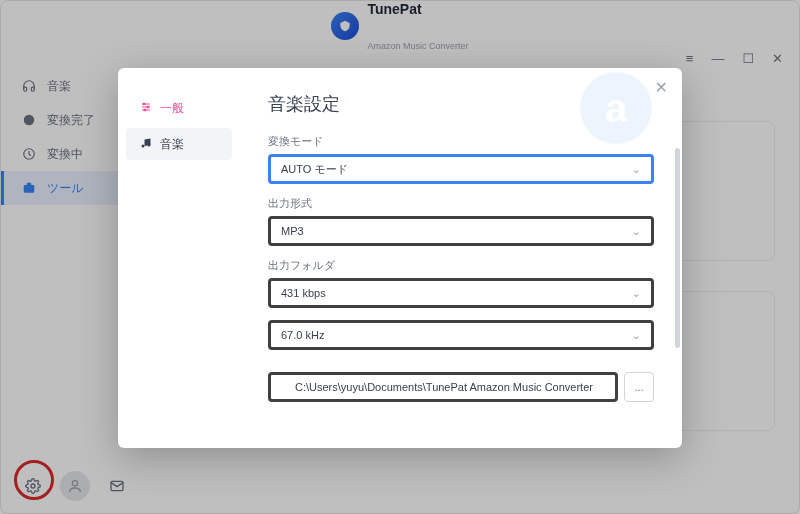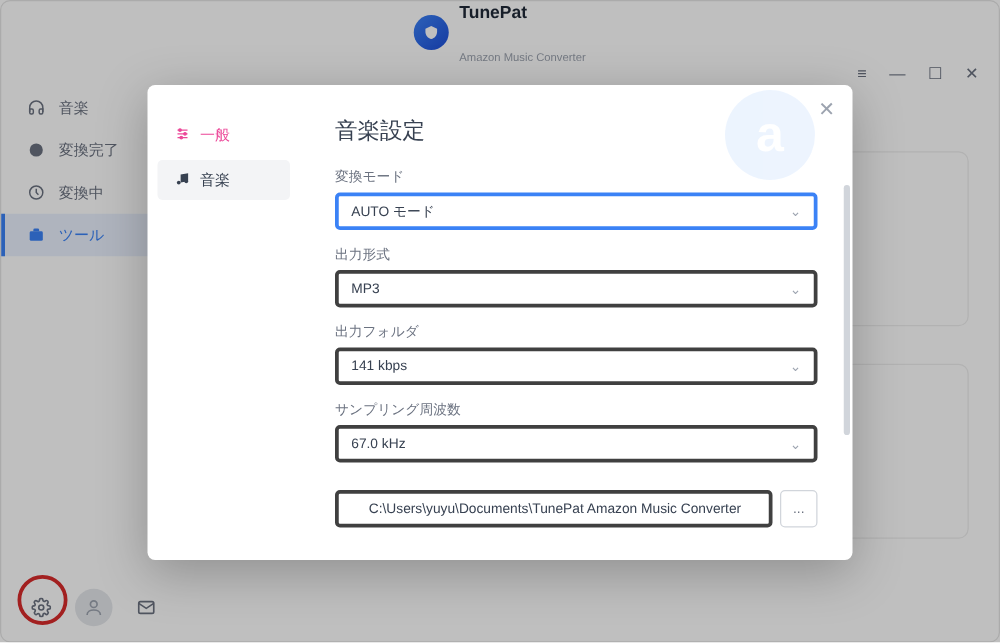--- a/index.html
+++ b/index.html
@@ -190,27 +190,26 @@
         <div class="field-label">出力形式</div>
         <div class="select">
           <span>MP3</span>
           <span class="chev">⌄</span>
         </div>
       </div>
 
       <div class="field-group">
         <div class="field-label">出力フォルダ</div>
         <div class="select">
-          <span>141 kbps</span>
-          <span class="chev">⌄</span>
-        </div>
-      </div>
-
-      <div class="field-group">
-        <div class="field-label">サンプリング周波数</div>
+          <span>431 kbps</span>
+          <span class="chev">⌄</span>
+        </div>
+      </div>
+
+      <div class="field-group">
         <div class="select">
           <span>67.0 kHz</span>
           <span class="chev">⌄</span>
         </div>
       </div>
 
       <div class="field-group" style="margin-top:22px">
         <div class="output-row">
           <div class="select">
             <span>C:\Users\yuyu\Documents\TunePat Amazon Music Converter</span>

